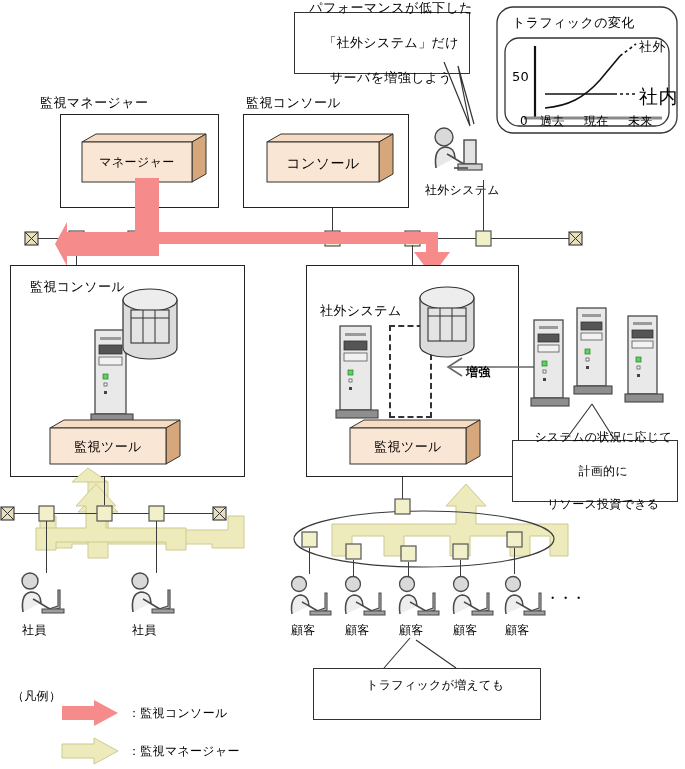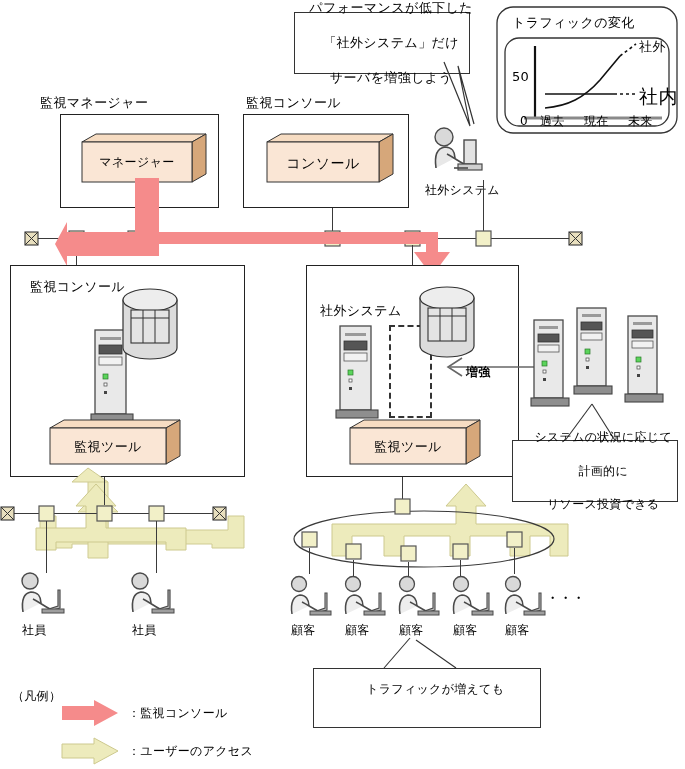--- a/index.html
+++ b/index.html
@@ -439,27 +439,27 @@
   <rect x="24" y="37" width="21" height="4" fill="#9e9e9e" stroke="#4a4a4a" stroke-width="1"></rect>
     </svg>
 </div>
 <div class="abs lbl-sm" style="left:505px;top:622px;">顧客</div>
 <div class="abs lbl" style="left:545px;top:588px;font-size:15px;letter-spacing:-2px;">・・・</div>
 
 <svg class="abs" style="left:352px;top:638px;" width="110" height="32">
   <polyline points="32,30 58,0" fill="none" stroke="#333" stroke-width="1.1"></polyline>
   <polyline points="64,2 104,30" fill="none" stroke="#333" stroke-width="1.1"></polyline>
 </svg>
-<div class="abs callout" style="left:313px;top:668px;width:228px;height:60px;">
+<div class="abs callout" style="left:313px;top:668px;width:228px;height:52px;">
   <div class="lbl-sm" style="padding:2px 4px;">
     <span>トラフィックが増えても</span><br>
   </div>
 </div>
 
 <div class="abs lbl-sm" style="left:12px;top:688px;">（凡例）</div>
 <svg class="abs" style="left:62px;top:700px;" width="58" height="26">
   <path d="M0,6 L32,6 L32,0 L56,13 L32,26 L32,20 L0,20 Z" fill="#F58B8B"></path>
 </svg>
 <div class="abs lbl-sm" style="left:128px;top:705px;">：監視コンソール</div>
 <svg class="abs" style="left:62px;top:738px;" width="58" height="26">
   <path d="M0,6 L32,6 L32,0 L56,13 L32,26 L32,20 L0,20 Z" fill="#EDEBBC" stroke="#cdc98e" stroke-width="1"></path>
 </svg>
-<div class="abs lbl-sm" style="left:128px;top:743px;">：ユーザーのアクセス</div>
+<div class="abs lbl-sm" style="left:128px;top:743px;">：監視マネージャー</div>
 
 </body></html>

